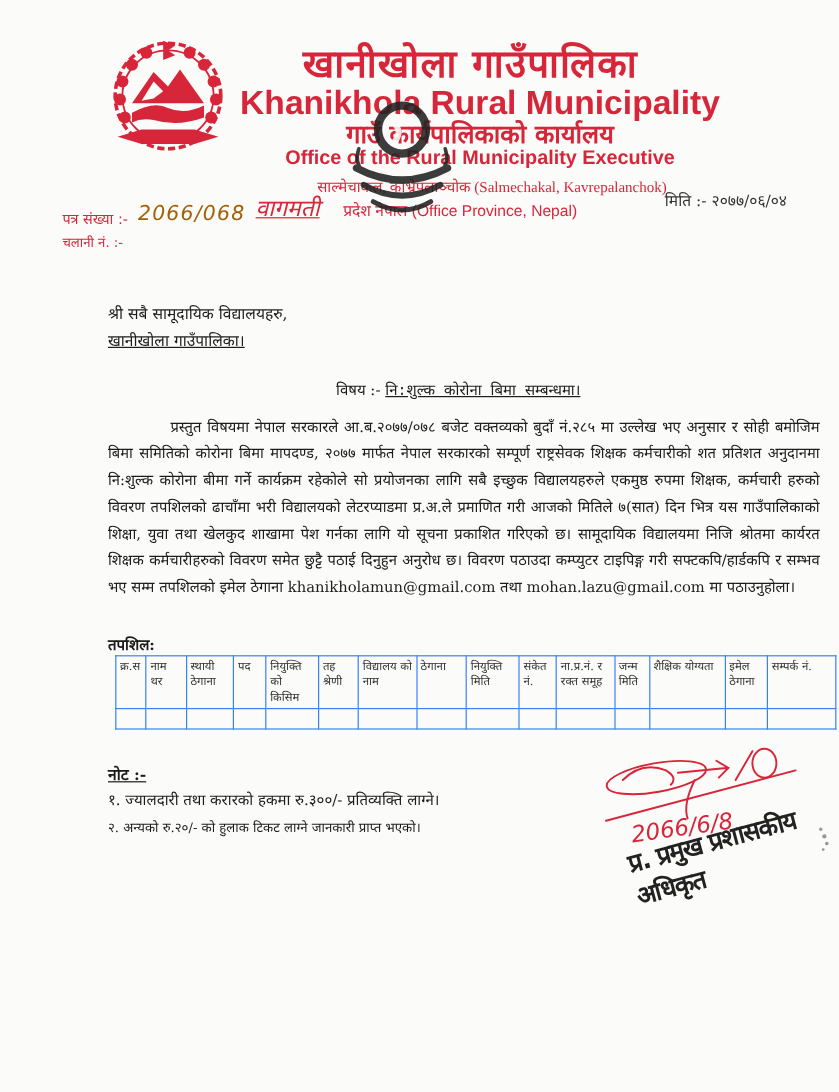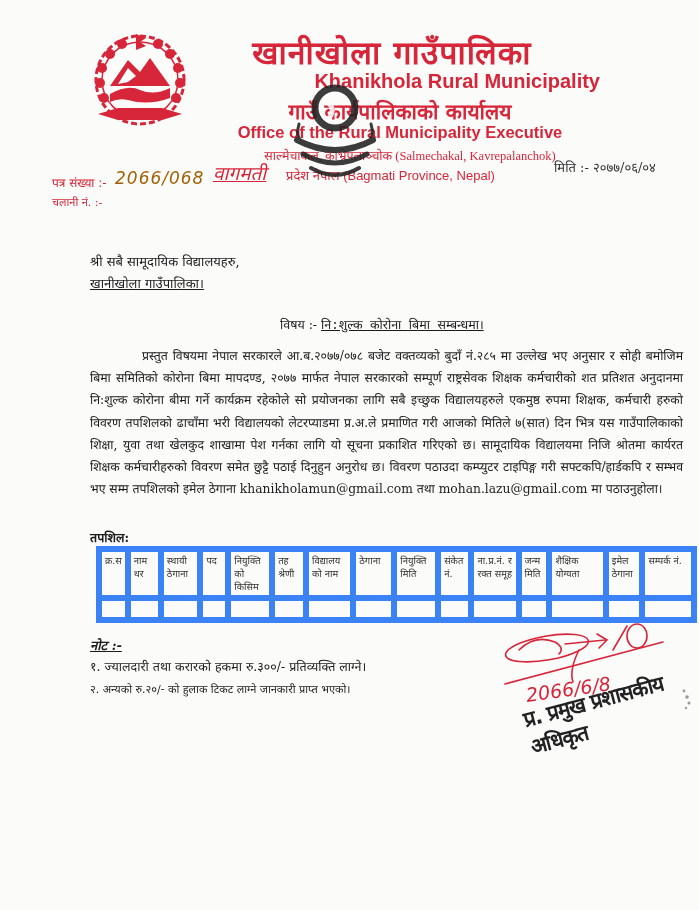--- a/index.html
+++ b/index.html
@@ -9,21 +9,21 @@
   }
   .abs { position: absolute; }
   .red { color: #d7263a; }
   .sans { font-family: "Liberation Sans", sans-serif; }
 
   
   #emblem { left: 88px; top: 28px; width: 104px; height: 104px; }
 
   
   #lh-np-title { left: 192px; top: 30px; width: 400px; text-align: center; font-size: 32px; font-weight: 900; letter-spacing: 1px; font-family: "DejaVu Sans", sans-serif; }
-  #lh-en-title { left: 200px; top: 70px; width: 400px; text-align: right; font-size: 20px; font-weight: bold; }
+  #lh-en-title { left: 200px; top: 70px; width: 400px; text-align: center; font-size: 28px; font-weight: bold; }
   #lh-np-office { left: 210px; top: 97px; width: 380px; text-align: center; font-size: 21px; font-weight: 900; font-family: "DejaVu Sans", sans-serif; }
   #lh-en-office { left: 215px; top: 123px; width: 370px; text-align: center; font-size: 16.5px; font-weight: bold; }
   #lh-address1 { left: 230px; top: 147px; width: 360px; text-align: center; font-size: 12.5px; font-family: Liberation Serif, serif; }
   #lh-address2 { left: 262px; top: 166px; font-size: 13px; }
   #lh-handwrite-province { left: 213px; top: 160px; font-size: 19px; font-family: "DejaVu Serif", serif; font-style: italic; color: #d7263a; text-decoration: underline; }
 
   
   #stamp { left: 285px; top: 78px; width: 100px; height: 110px; opacity: 0.88; }
 
   
@@ -40,26 +40,26 @@
   #subject { left: 280px; top: 316px; font-size: 12.5px; }
   #subject .ul { text-decoration: underline; font-family: Liberation Mono, monospace; }
 
   
   #body-text { left: 90px; top: 345px; width: 593px; font-size: 12.3px; line-height: 22.2px; text-align: justify; }
   #body-text p { margin: 0; text-indent: 52px; }
   #tapsil { left: 90px; top: 529px; font-size: 12.5px; font-weight: bold; }
 
   
   #detail-table { left: 96px; top: 546px; width: 601px; border-collapse: collapse; font-size: 9.5px; color: #333; }
-  #detail-table th, #detail-table td { border: 6px solid #3b82f6; text-align: left; vertical-align: top; padding: 2px 3px; font-weight: normal; line-height: 13px; }
+  #detail-table th, #detail-table td { border: 1px solid #3b82f6; text-align: left; vertical-align: top; padding: 2px 3px; font-weight: normal; line-height: 13px; }
   #detail-table td { height: 12px; }
 
   
   #note-title { left: 90px; top: 636px; font-size: 13px; font-weight: bold; }
-  #note-title .ul { text-decoration: underline; font-style: italic; }
+  #note-title .ul { text-decoration: underline; }
   #note-1 { left: 90px; top: 658px; font-size: 12.5px; }
   #note-2 { left: 90px; top: 681px; font-size: 11px; }
 
   
   #signature { left: 495px; top: 620px; width: 175px; height: 100px; }
   #sign-stamp { left: 520px; top: 706px; font-size: 21px; font-weight: 900; font-family: "DejaVu Sans", sans-serif; transform: rotate(-15deg); transform-origin: left top; color: #222; letter-spacing: -1px; }
   #edge-mark { left: 678px; top: 685px; width: 16px; height: 28px; }
 </style>
 </head>
 <body>
@@ -89,21 +89,21 @@
       <polygon points="30,56 40,40 48,48 40,54"></polygon>
     </g>
 </svg>
 
 <div id="lh-np-title" class="abs red">खानीखोला गाउँपालिका</div>
 <div id="lh-en-title" class="abs red sans">Khanikhola Rural Municipality</div>
 <div id="lh-np-office" class="abs red">गाउँ कार्यपालिकाको कार्यालय</div>
 <div id="lh-en-office" class="abs red sans">Office of the Rural Municipality Executive</div>
 <div id="lh-address1" class="abs red sans">साल्मेचाकल, काभ्रेपलाञ्चोक (Salmechakal, Kavrepalanchok)</div>
 <div id="lh-handwrite-province" class="abs">वागमती</div>
-<div id="lh-address2" class="abs red sans" style="left:286px;">प्रदेश नेपाल (Bagmati Province, Nepal)</div>
+<div id="lh-address2" class="abs red sans" style="left:286px;">प्रदेश नेपाल (Office Province, Nepal)</div>
 
 <svg id="stamp" class="abs" viewBox="0 0 100 110">
   <g fill="none" stroke="#222" stroke-linecap="round">
     <circle cx="50" cy="30" r="20" stroke-width="7"></circle>
     <path d="M40 22 Q52 30 44 40" stroke-width="5" stroke="#fbfbf9"></path>
     <path d="M12 62 Q50 82 88 62" stroke-width="6"></path>
     <path d="M18 76 Q50 94 82 76" stroke-width="5"></path>
     <path d="M26 90 Q50 104 74 90" stroke-width="4"></path>
     <path d="M14 46 Q10 58 18 66" stroke-width="3"></path>
     <path d="M86 46 Q90 58 82 66" stroke-width="3"></path>

